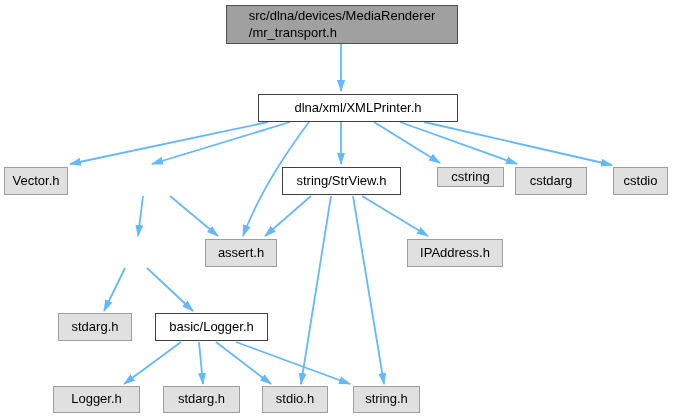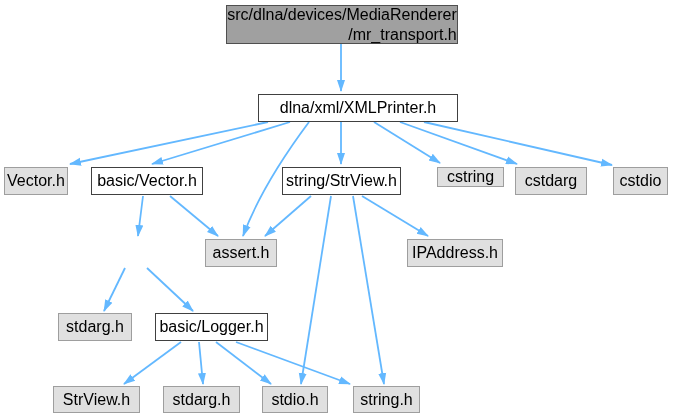--- a/index.html
+++ b/index.html
@@ -7,22 +7,22 @@
     position:relative;width:680px;height:417px;overflow:hidden;
     background:var(--bg,#ffffff);
     font-family:"Liberation Sans",sans-serif;
   }
   .edges{position:absolute;left:0;top:0;width:680px;height:417px;}
   .edges path.edge{fill:none;stroke:var(--edge,#63b8ff);stroke-width:1.8px;}
   .edges marker path{fill:var(--edge,#63b8ff);stroke:none;}
   .node{
     position:absolute;box-sizing:border-box;
     display:flex;align-items:center;justify-content:center;
-    font-size:16px;color:var(--text,#000);
-    text-align:right;white-space:pre-line;line-height:1.25;
+    font-size:13px;color:var(--text,#000);
+    text-align:left;white-space:pre-line;line-height:1.25;
   }
   .node.internal{background:var(--node-fill,#fff);border:1.5px solid var(--node-border,#404040);}
   .node.external{background:var(--ext-fill,#e0e0e0);border:1.5px solid var(--ext-border,#9e9e9e);}
   .node.current{background:var(--cur-fill,#a0a0a0);border:1.5px solid var(--cur-border,#4f4f4f);}
   .node span{pointer-events:none;}
 </style>
 </head>
 <body>
 
 <div class="graph">
@@ -61,23 +61,20 @@
 /mr_transport.h</span>
   </div>
 
   <div class="node internal" style="left:258px;top:94px;width:200px;height:28px">
     <span>dlna/xml/XMLPrinter.h</span>
   </div>
 
   <div class="node external" style="left:4px;top:167px;width:64px;height:28px">
     <span>Vector.h</span>
   </div>
-  <div class="node internal" style="left:91px;top:167px;width:112px;height:28px">
-    <span>basic/Vector.h</span>
-  </div>
   <div class="node internal" style="left:282px;top:167px;width:119px;height:28px">
     <span>string/StrView.h</span>
   </div>
   <div class="node external" style="left:437px;top:167px;width:67px;height:20px">
     <span>cstring</span>
   </div>
   <div class="node external" style="left:515px;top:167px;width:72px;height:28px">
     <span>cstdarg</span>
   </div>
   <div class="node external" style="left:613px;top:167px;width:55px;height:28px">
@@ -92,21 +89,21 @@
   </div>
 
   <div class="node external" style="left:58px;top:313px;width:74px;height:28px">
     <span>stdarg.h</span>
   </div>
   <div class="node internal" style="left:155px;top:313px;width:113px;height:28px">
     <span>basic/Logger.h</span>
   </div>
 
   <div class="node external" style="left:53px;top:386px;width:87px;height:27px">
-    <span>StrView.h</span>
+    <span>Logger.h</span>
   </div>
   <div class="node external" style="left:262px;top:386px;width:66px;height:27px">
     <span>stdio.h</span>
   </div>
   <div class="node external" style="left:163px;top:386px;width:77px;height:27px">
     <span>stdarg.h</span>
   </div>
   <div class="node external" style="left:353px;top:386px;width:67px;height:27px">
     <span>string.h</span>
   </div>

